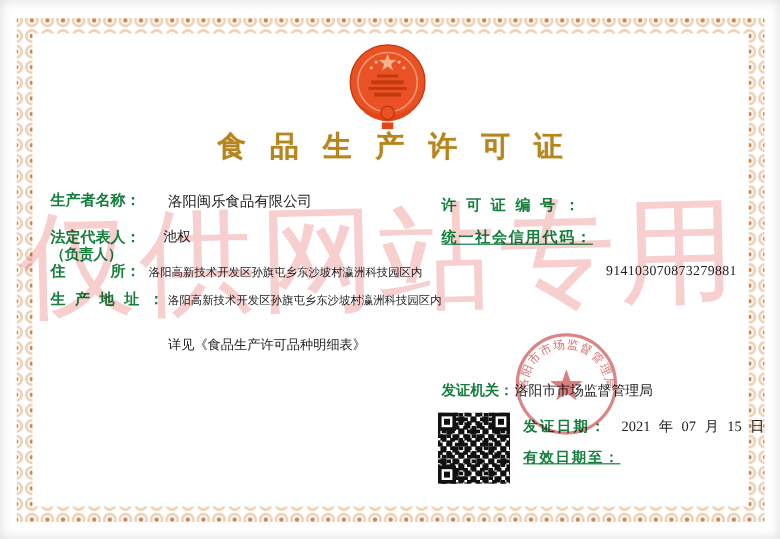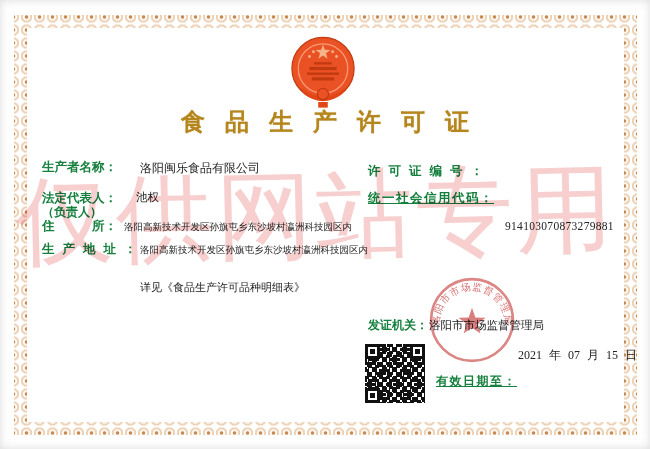--- a/index.html
+++ b/index.html
@@ -116,20 +116,21 @@
   <span class="abs val small-val" style="left:140px;top:280px;">详见《食品生产许可品种明细表》</span>
 
   <span class="abs lbl ls8" style="left:368px;top:163px;">许可证编号：</span>
 
   <span class="abs lbl ls1" style="left:368px;top:190px;">统一社会信用代码：</span>
   <span class="abs val" style="left:505px;top:190px;font-size:11.5px;letter-spacing:.3px;margin-top:30px;">914103070873279881</span>
 
   <span class="abs lbl" style="left:368px;top:317px;font-size:12px;">发证机关：</span>
   <span class="abs val" style="left:429px;top:318px;font-size:11.5px;">洛阳市市场监督管理局</span>
 
+  <span class="abs lbl ls2" style="left:436px;top:347px;font-size:12px;">发证日期：</span>
   <span class="abs val date-val" style="left:518px;top:347px;">2021 年 07 月 15 日</span>
 
   <span class="abs lbl ls1" style="left:436px;top:373px;font-size:12px;">有效日期至：</span>
 
   <div class="abs qr">
     <div class="finder f-tl"></div>
     <div class="finder f-tr"></div>
     <div class="finder f-bl"></div>
   </div>
 

